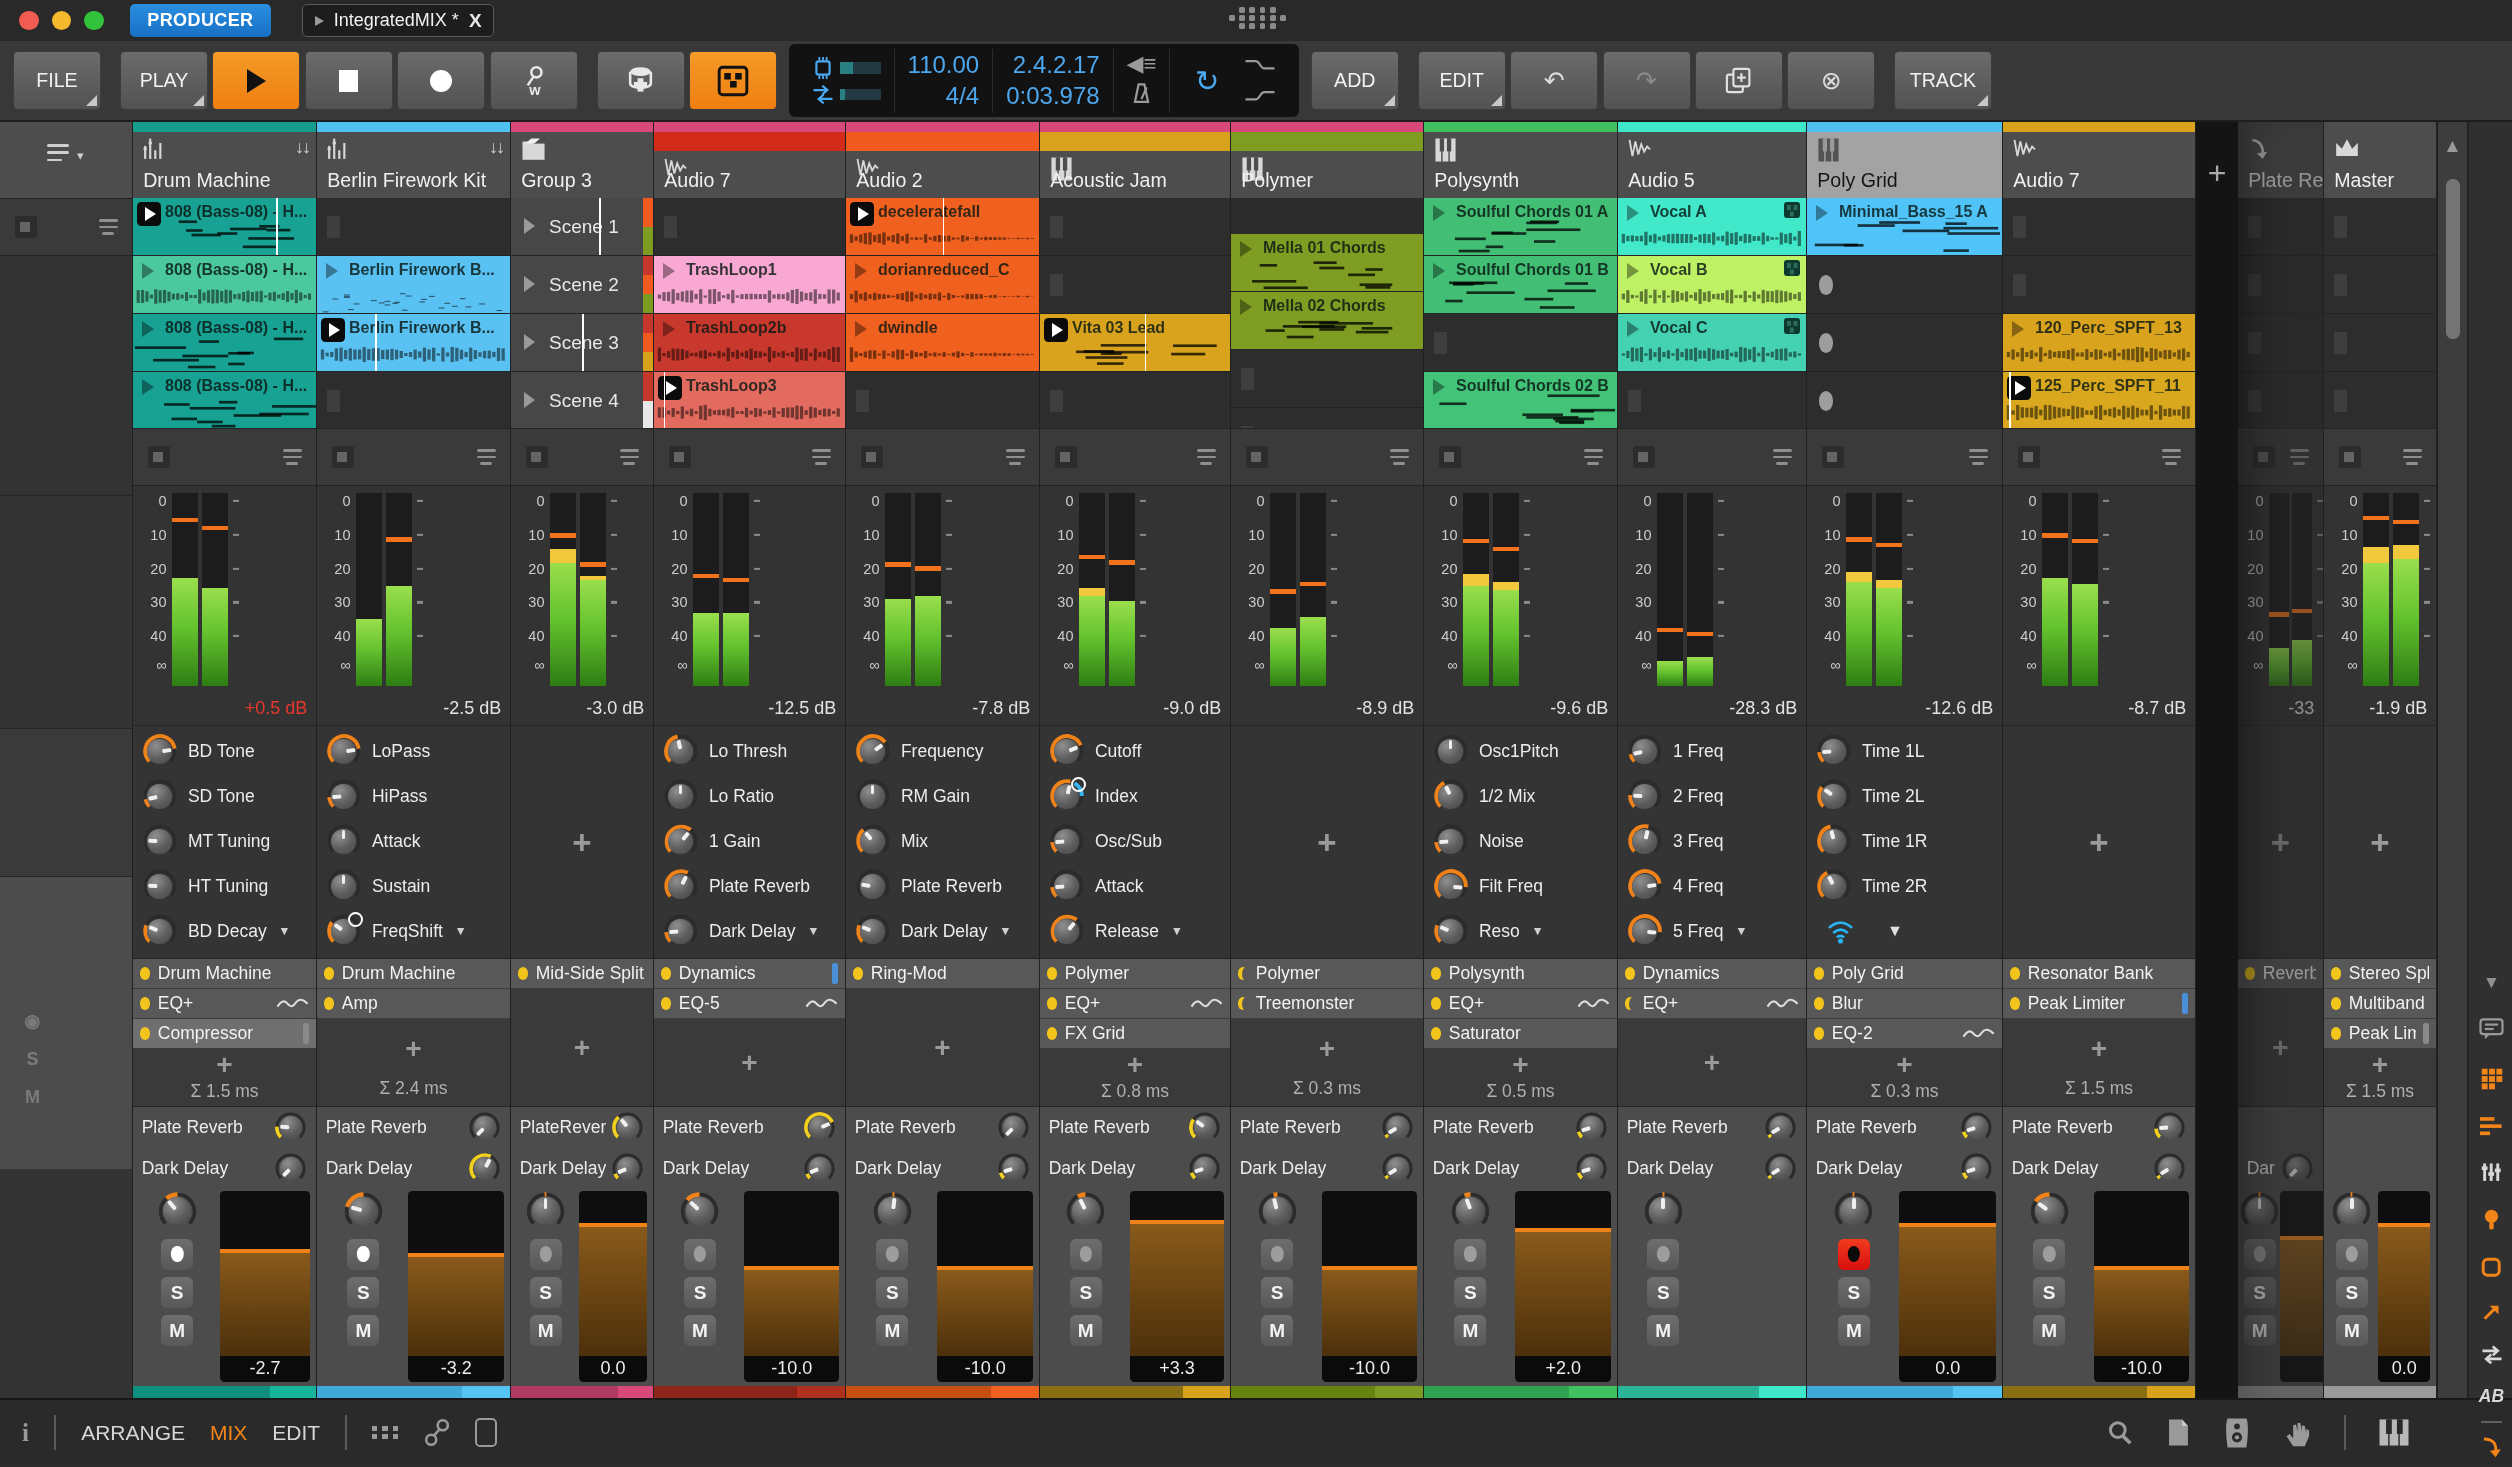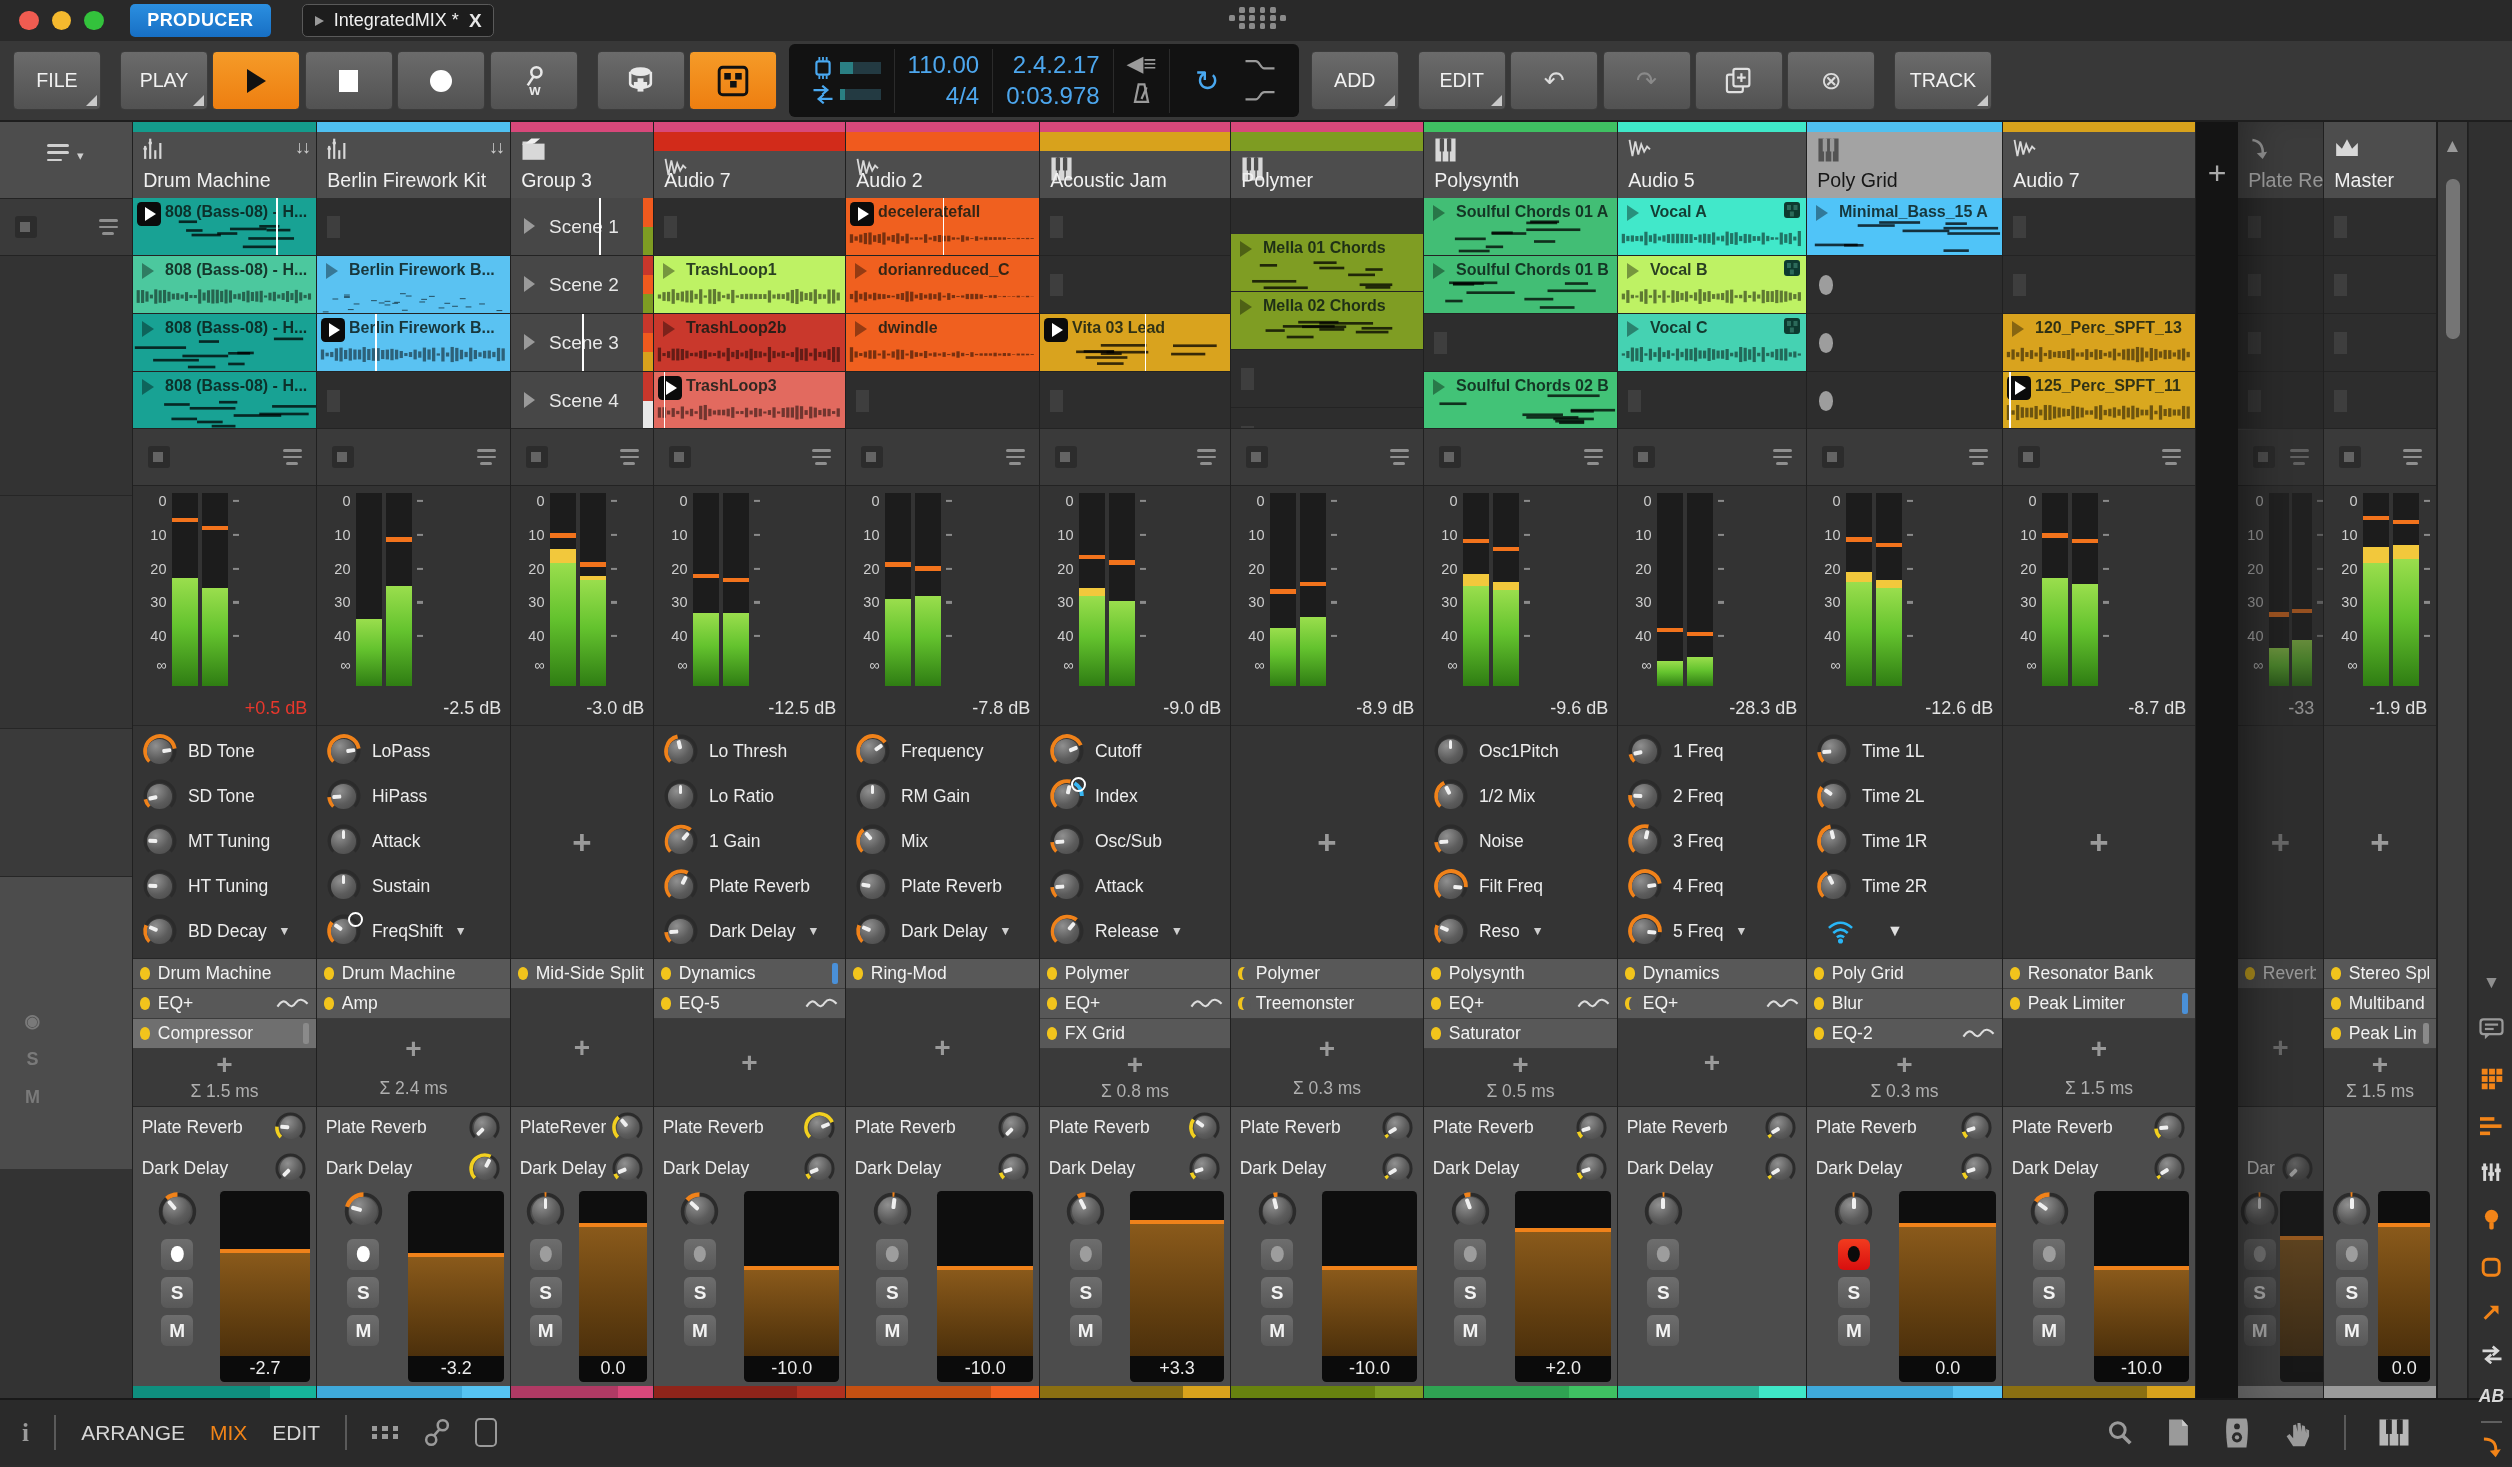--- a/index.html
+++ b/index.html
@@ -1057,21 +1057,21 @@
             <svg width="25" height="22" viewBox="0 0 34 30">
               <path d="M2 4 L6 26 L10 6 L14 24 L18 10 L22 20 L26 13 L30 17" stroke="#d8d8d8" stroke-width="2.5" fill="none"></path>
             </svg>
           </div>
           <div class="hname">Audio 7</div>
         </div>
         <div class="z clips">
           <div class="slot">
             <div class="ph"></div>
           </div>
-          <div class="slot" style="background: #bef264; padding-left: 13px;">
+          <div class="slot" style="background: #f9a8d4; padding-left: 13px;">
             <div class="sbtn"></div>
             <div class="cliplabel">TrashLoop1</div>
             <svg class="wart" viewBox="0 0 100 100" preserveAspectRatio="none">
               <g fill="rgba(0,0,0,0.5)">
                 <rect x="2" y="43.8" width="1.7" height="12.4"></rect>
                 <rect x="4.4" y="36.7" width="1.7" height="26.5"></rect>
                 <rect x="6.800000000000001" y="35.8" width="1.7" height="28.5"></rect>
                 <rect x="9.200000000000001" y="27.9" width="1.7" height="44.2"></rect>
                 <rect x="11.600000000000001" y="38.9" width="1.7" height="22.3"></rect>
                 <rect x="14.000000000000002" y="34.9" width="1.7" height="30.1"></rect>

